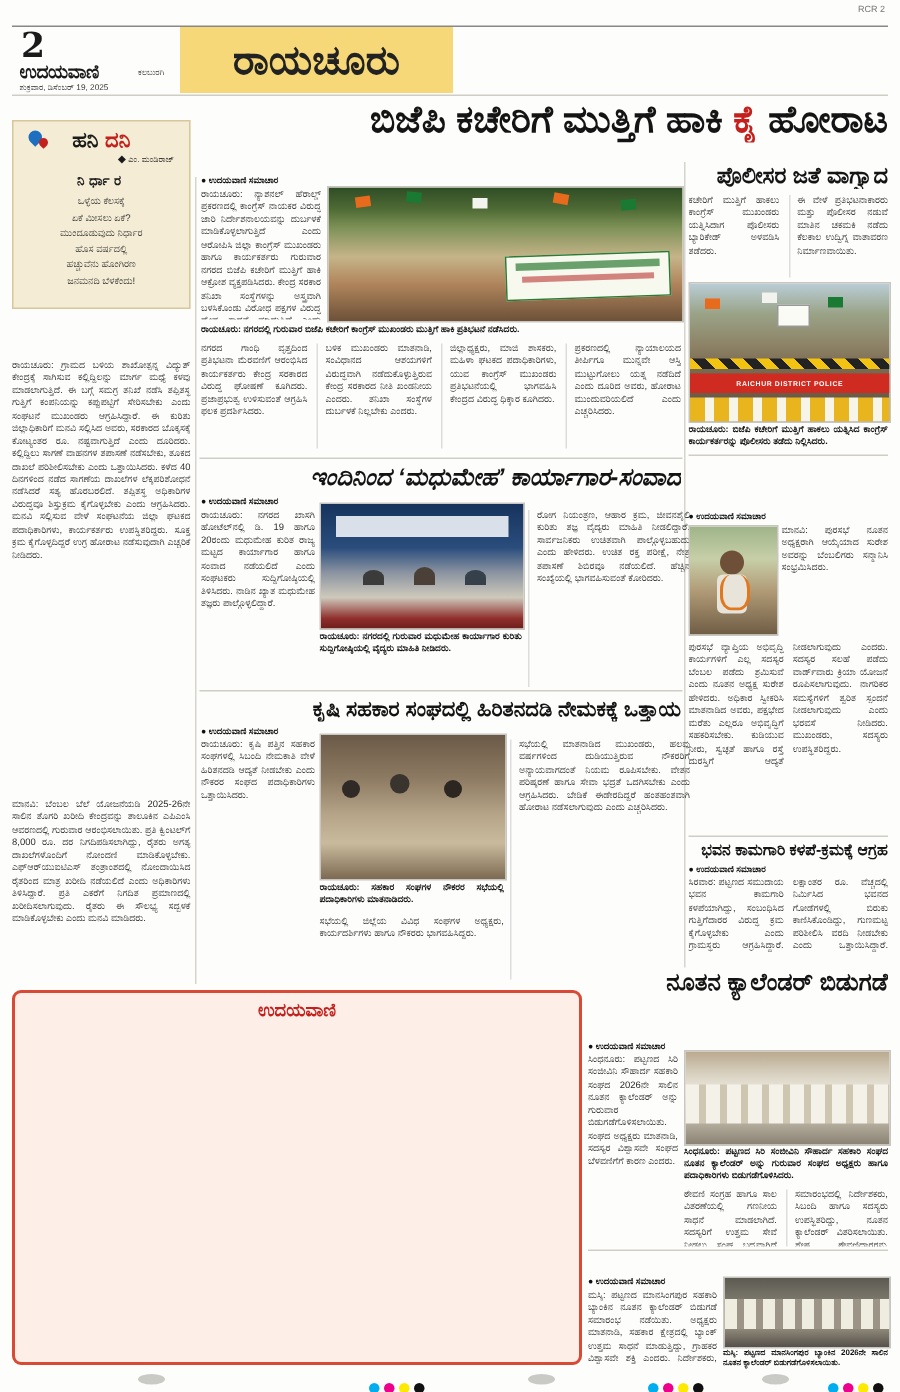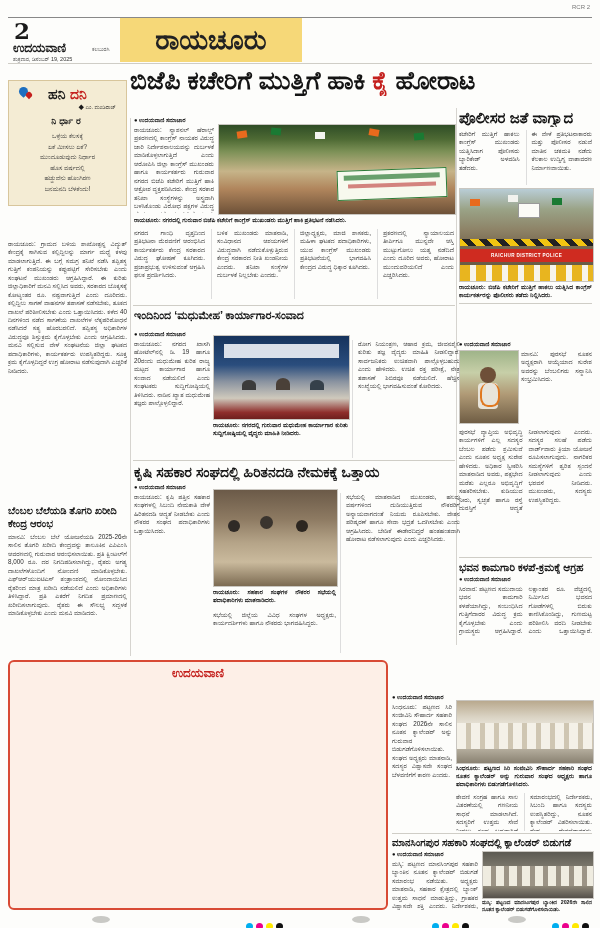--- a/index.html
+++ b/index.html
@@ -5,21 +5,21 @@
   html,body{margin:0;padding:0;background:#e9e7e2;}
   #page{position:relative;width:600px;height:928px;background:#fdfdfb;margin:0 auto;overflow:hidden;
         font-family:"Liberation Sans",sans-serif;color:#1a1a1a;}
   .abs{position:absolute;}
   .clip{overflow:hidden;}
   .rule-h{position:absolute;height:1px;background:#9a9a96;}
   .rule-v{position:absolute;width:1px;background:#d6d4cf;}
   .body-txt{font-size:6.3px;line-height:1.34;text-align:justify;color:#2b2b2b;overflow:hidden;}
   .dateline{font-size:5.8px;font-weight:bold;color:#111;}
   .caption{font-size:6px;font-weight:bold;line-height:1.35;color:#111;overflow:hidden;text-align:justify;}
-  .headline{font-weight:bold;color:#141414;white-space:nowrap;overflow:hidden;text-align:left;}
+  .headline{font-weight:bold;color:#141414;white-space:nowrap;overflow:hidden;text-align:right;}
   .cols{display:flex;gap:6px;}
   .cols > div{flex:1;}
   .cols > div + div{border-left:1px solid #ddd;padding-left:5px;}
   .photo{position:absolute;overflow:hidden;border:1px solid #c9c6c0;}
   .flag{position:absolute;width:10px;height:7px;}
   .reg-oval{position:absolute;width:18px;height:7px;border-radius:50%;background:#c9c9c5;top:916px;}
   .reg-dot{width:7px;height:7px;border-radius:50%;display:inline-block;margin-right:3px;}
 </style>
 </head>
 <body>
@@ -60,21 +60,20 @@
         <div>ಮುಂದೂಡುವುದು ನಿರ್ಧಾರ</div>
         <div>ಹೊಸ ವರ್ಷದಲ್ಲಿ</div>
         <div>ಹಚ್ಚುವೆನು ಹೊಂಗಿರಣ</div>
         <div>ಜನಮನದಿ ಬೆಳಕೆಂದು!</div>
       </div>
     </div>
   </div>
 
   <div class="body-txt abs clip" style="left:8px;top:240px;width:119px;height:262px;">ರಾಯಚೂರು: ಗ್ರಾಮದ ಬಳಿಯ ಶಾಖೋತ್ಪನ್ನ ವಿದ್ಯುತ್ ಕೇಂದ್ರಕ್ಕೆ ಸಾಗಿಸುವ ಕಲ್ಲಿದ್ದಿಲನ್ನು ಮಾರ್ಗ ಮಧ್ಯೆ ಕಳವು ಮಾಡಲಾಗುತ್ತಿದೆ. ಈ ಬಗ್ಗೆ ಸಮಗ್ರ ತನಿಖೆ ನಡೆಸಿ ತಪ್ಪಿತಸ್ಥ ಗುತ್ತಿಗೆ ಕಂಪನಿಯನ್ನು ಕಪ್ಪುಪಟ್ಟಿಗೆ ಸೇರಿಸಬೇಕು ಎಂದು ಸಂಘಟನೆ ಮುಖಂಡರು ಆಗ್ರಹಿಸಿದ್ದಾರೆ. ಈ ಕುರಿತು ಜಿಲ್ಲಾಧಿಕಾರಿಗೆ ಮನವಿ ಸಲ್ಲಿಸಿದ ಅವರು, ಸರಕಾರದ ಬೊಕ್ಕಸಕ್ಕೆ ಕೋಟ್ಯಂತರ ರೂ. ನಷ್ಟವಾಗುತ್ತಿದೆ ಎಂದು ದೂರಿದರು. ಕಲ್ಲಿದ್ದಿಲು ಸಾಗಣೆ ವಾಹನಗಳ ತಪಾಸಣೆ ನಡೆಸಬೇಕು, ತೂಕದ ದಾಖಲೆ ಪರಿಶೀಲಿಸಬೇಕು ಎಂದು ಒತ್ತಾಯಿಸಿದರು. ಕಳೆದ 40 ದಿನಗಳಿಂದ ನಡೆದ ಸಾಗಣೆಯ ದಾಖಲೆಗಳ ಲೆಕ್ಕಪರಿಶೋಧನೆ ನಡೆಸಿದರೆ ಸತ್ಯ ಹೊರಬರಲಿದೆ. ತಪ್ಪಿತಸ್ಥ ಅಧಿಕಾರಿಗಳ ವಿರುದ್ಧವೂ ಶಿಸ್ತುಕ್ರಮ ಕೈಗೊಳ್ಳಬೇಕು ಎಂದು ಆಗ್ರಹಿಸಿದರು. ಮನವಿ ಸಲ್ಲಿಸುವ ವೇಳೆ ಸಂಘಟನೆಯ ಜಿಲ್ಲಾ ಘಟಕದ ಪದಾಧಿಕಾರಿಗಳು, ಕಾರ್ಯಕರ್ತರು ಉಪಸ್ಥಿತರಿದ್ದರು. ಸೂಕ್ತ ಕ್ರಮ ಕೈಗೊಳ್ಳದಿದ್ದರೆ ಉಗ್ರ ಹೋರಾಟ ನಡೆಸುವುದಾಗಿ ಎಚ್ಚರಿಕೆ ನೀಡಿದರು.</div>
 
-  <div class="abs" style="left:8px;top:505px;width:119px;font-size:10px;font-weight:bold;line-height:1.25;">ಬೆಂಬಲ ಬೆಲೆಯಡಿ ತೊಗರಿ ಖರೀದಿ ಕೇಂದ್ರ ಆರಂಭ</div>
   <div class="body-txt abs clip" style="left:8px;top:533px;width:119px;height:122px;">ಮಾನವಿ: ಬೆಂಬಲ ಬೆಲೆ ಯೋಜನೆಯಡಿ 2025-26ನೇ ಸಾಲಿನ ತೊಗರಿ ಖರೀದಿ ಕೇಂದ್ರವನ್ನು ತಾಲೂಕಿನ ಎಪಿಎಂಸಿ ಆವರಣದಲ್ಲಿ ಗುರುವಾರ ಆರಂಭಿಸಲಾಯಿತು. ಪ್ರತಿ ಕ್ವಿಂಟಲ್‌ಗೆ 8,000 ರೂ. ದರ ನಿಗದಿಪಡಿಸಲಾಗಿದ್ದು, ರೈತರು ಅಗತ್ಯ ದಾಖಲೆಗಳೊಂದಿಗೆ ನೋಂದಣಿ ಮಾಡಿಕೊಳ್ಳಬೇಕು. ಎಫ್‌ಆರ್‌ಯುಐಟಿಎಸ್ ತಂತ್ರಾಂಶದಲ್ಲಿ ನೋಂದಾಯಿಸಿದ ರೈತರಿಂದ ಮಾತ್ರ ಖರೀದಿ ನಡೆಯಲಿದೆ ಎಂದು ಅಧಿಕಾರಿಗಳು ತಿಳಿಸಿದ್ದಾರೆ. ಪ್ರತಿ ಎಕರೆಗೆ ನಿಗದಿತ ಪ್ರಮಾಣದಲ್ಲಿ ಖರೀದಿಸಲಾಗುವುದು. ರೈತರು ಈ ಸೌಲಭ್ಯ ಸದ್ಬಳಕೆ ಮಾಡಿಕೊಳ್ಳಬೇಕು ಎಂದು ಮನವಿ ಮಾಡಿದರು.</div>
 
   <div class="dateline abs" style="left:134px;top:117px;">● ಉದಯವಾಣಿ ಸಮಾಚಾರ</div>
   <div class="body-txt abs clip" style="left:134px;top:126px;width:80px;height:87px;">ರಾಯಚೂರು: ನ್ಯಾಶನಲ್ ಹೆರಾಲ್ಡ್ ಪ್ರಕರಣದಲ್ಲಿ ಕಾಂಗ್ರೆಸ್ ನಾಯಕರ ವಿರುದ್ಧ ಜಾರಿ ನಿರ್ದೇಶನಾಲಯವನ್ನು ದುರ್ಬಳಕೆ ಮಾಡಿಕೊಳ್ಳಲಾಗುತ್ತಿದೆ ಎಂದು ಆರೋಪಿಸಿ ಜಿಲ್ಲಾ ಕಾಂಗ್ರೆಸ್ ಮುಖಂಡರು ಹಾಗೂ ಕಾರ್ಯಕರ್ತರು ಗುರುವಾರ ನಗರದ ಬಿಜೆಪಿ ಕಚೇರಿಗೆ ಮುತ್ತಿಗೆ ಹಾಕಿ ಆಕ್ರೋಶ ವ್ಯಕ್ತಪಡಿಸಿದರು. ಕೇಂದ್ರ ಸರಕಾರ ತನಿಖಾ ಸಂಸ್ಥೆಗಳನ್ನು ಅಸ್ತ್ರವಾಗಿ ಬಳಸಿಕೊಂಡು ವಿರೋಧ ಪಕ್ಷಗಳ ವಿರುದ್ಧ ದ್ವೇಷ ಸಾಧನೆ ಮಾಡುತ್ತಿದೆ ಎಂದು ಕಿಡಿಕಾರಿದರು.</div>
 
   <div class="photo" style="left:218px;top:124px;width:236px;height:89px;background:linear-gradient(180deg,#2f4d26 0%,#4e6a34 16%,#7d9157 30%,#c6b489 52%,#b0855c 72%,#6d5138 100%);">
     <i class="flag" style="left:18px;top:6px;background:#e86a1d;transform:rotate(-8deg);"></i>
     <i class="flag" style="left:52px;top:3px;background:#1a7a33;transform:rotate(6deg);"></i>
     <i class="flag" style="left:96px;top:7px;background:#f3f3ef;"></i>
     <i class="flag" style="left:150px;top:4px;background:#e86a1d;transform:rotate(10deg);"></i>
@@ -103,21 +102,21 @@
     <i class="flag" style="left:48px;top:6px;background:#f2f2ee;"></i>
     <i class="flag" style="left:92px;top:9px;background:#1a7a33;"></i>
     <div style="position:absolute;left:58px;top:14px;width:20px;height:13px;background:#fbfbf6;border:1px solid #999;"></div>
     <div style="position:absolute;left:0;top:50px;width:100%;height:7px;background:repeating-linear-gradient(45deg,#f2c411 0 6px,#222 6px 12px);"></div>
     <div style="position:absolute;left:0;top:60px;width:100%;height:13px;background:#cf2b20;color:#fff;font-size:4.6px;font-weight:bold;text-align:center;line-height:13px;letter-spacing:.4px;">RAICHUR DISTRICT POLICE</div>
     <div style="position:absolute;left:0;top:76px;width:100%;height:16px;background:repeating-linear-gradient(90deg,#e8b51f 0 10px,#f7f4ea 10px 16px);"></div>
   </div>
   <div class="caption abs clip" style="left:459px;top:283px;width:133px;height:20px;">ರಾಯಚೂರು: ಬಿಜೆಪಿ ಕಚೇರಿಗೆ ಮುತ್ತಿಗೆ ಹಾಕಲು ಯತ್ನಿಸಿದ ಕಾಂಗ್ರೆಸ್ ಕಾರ್ಯಕರ್ತರನ್ನು ಪೊಲೀಸರು ತಡೆದು ನಿಲ್ಲಿಸಿದರು.</div>
 
   <div class="rule-h" style="left:133px;right:145px;top:305px;background:#cfcdc6;"></div>
-  <div class="headline abs" style="left:134px;top:309px;width:320px;font-size:11px;">ಇಂದಿನಿಂದ ‘ಮಧುಮೇಹ’ ಕಾರ್ಯಾಗಾರ-ಸಂವಾದ</div>
+  <div class="headline abs" style="left:134px;top:309px;width:320px;font-size:16px;font-style:italic;">ಇಂದಿನಿಂದ ‘ಮಧುಮೇಹ’ ಕಾರ್ಯಾಗಾರ-ಸಂವಾದ</div>
   <div class="dateline abs" style="left:134px;top:331px;">● ಉದಯವಾಣಿ ಸಮಾಚಾರ</div>
   <div class="body-txt abs clip" style="left:134px;top:340px;width:76px;height:118px;">ರಾಯಚೂರು: ನಗರದ ಖಾಸಗಿ ಹೋಟೆಲ್‌ನಲ್ಲಿ ಡಿ. 19 ಹಾಗೂ 20ರಂದು ಮಧುಮೇಹ ಕುರಿತ ರಾಜ್ಯ ಮಟ್ಟದ ಕಾರ್ಯಾಗಾರ ಹಾಗೂ ಸಂವಾದ ನಡೆಯಲಿದೆ ಎಂದು ಸಂಘಟಕರು ಸುದ್ದಿಗೋಷ್ಠಿಯಲ್ಲಿ ತಿಳಿಸಿದರು. ನಾಡಿನ ಖ್ಯಾತ ಮಧುಮೇಹ ತಜ್ಞರು ಪಾಲ್ಗೊಳ್ಳಲಿದ್ದಾರೆ.</div>
   <div class="photo" style="left:213px;top:335px;width:135px;height:83px;background:linear-gradient(180deg,#16335c 0%,#2a4d7d 35%,#8a93a0 55%,#cfc9bc 75%,#8f2f2c 92%,#6e1f1d 100%);">
     <div style="position:absolute;left:10px;top:8px;width:115px;height:14px;background:#eef2f7;opacity:.9;"></div>
     <div style="position:absolute;left:28px;top:44px;width:14px;height:10px;background:#3b3b3b;border-radius:50% 50% 0 0;"></div>
     <div style="position:absolute;left:62px;top:42px;width:14px;height:12px;background:#4a4038;border-radius:50% 50% 0 0;"></div>
     <div style="position:absolute;left:96px;top:44px;width:14px;height:10px;background:#35404a;border-radius:50% 50% 0 0;"></div>
   </div>
   <div class="caption abs clip" style="left:213px;top:421px;width:135px;height:26px;">ರಾಯಚೂರು: ನಗರದಲ್ಲಿ ಗುರುವಾರ ಮಧುಮೇಹ ಕಾರ್ಯಾಗಾರ ಕುರಿತು ಸುದ್ದಿಗೋಷ್ಠಿಯಲ್ಲಿ ವೈದ್ಯರು ಮಾಹಿತಿ ನೀಡಿದರು.</div>
   <div class="body-txt abs clip" style="left:352px;top:340px;width:102px;height:118px;border-left:1px solid #ddd;padding-left:5px;">ರೋಗ ನಿಯಂತ್ರಣ, ಆಹಾರ ಕ್ರಮ, ಜೀವನಶೈಲಿ ಕುರಿತು ತಜ್ಞ ವೈದ್ಯರು ಮಾಹಿತಿ ನೀಡಲಿದ್ದಾರೆ. ಸಾರ್ವಜನಿಕರು ಉಚಿತವಾಗಿ ಪಾಲ್ಗೊಳ್ಳಬಹುದು ಎಂದು ಹೇಳಿದರು. ಉಚಿತ ರಕ್ತ ಪರೀಕ್ಷೆ, ನೇತ್ರ ತಪಾಸಣೆ ಶಿಬಿರವೂ ನಡೆಯಲಿದೆ. ಹೆಚ್ಚಿನ ಸಂಖ್ಯೆಯಲ್ಲಿ ಭಾಗವಹಿಸುವಂತೆ ಕೋರಿದರು.</div>
@@ -144,34 +143,34 @@
   </div>
   <div class="body-txt abs clip" style="left:521px;top:350px;width:71px;height:72px;">ಮಾನವಿ: ಪುರಸಭೆ ನೂತನ ಅಧ್ಯಕ್ಷರಾಗಿ ಆಯ್ಕೆಯಾದ ಸುರೇಶ ಅವರನ್ನು ಬೆಂಬಲಿಗರು ಸನ್ಮಾನಿಸಿ ಸಂಭ್ರಮಿಸಿದರು.</div>
   <div class="body-txt abs clip" style="left:459px;top:428px;width:133px;height:126px;column-count:2;column-gap:6px;">ಪುರಸಭೆ ವ್ಯಾಪ್ತಿಯ ಅಭಿವೃದ್ಧಿ ಕಾರ್ಯಗಳಿಗೆ ಎಲ್ಲ ಸದಸ್ಯರ ಬೆಂಬಲ ಪಡೆದು ಶ್ರಮಿಸುವೆ ಎಂದು ನೂತನ ಅಧ್ಯಕ್ಷ ಸುರೇಶ ಹೇಳಿದರು. ಅಧಿಕಾರ ಸ್ವೀಕರಿಸಿ ಮಾತನಾಡಿದ ಅವರು, ಪಕ್ಷಭೇದ ಮರೆತು ಎಲ್ಲರೂ ಅಭಿವೃದ್ಧಿಗೆ ಸಹಕರಿಸಬೇಕು. ಕುಡಿಯುವ ನೀರು, ಸ್ವಚ್ಛತೆ ಹಾಗೂ ರಸ್ತೆ ದುರಸ್ತಿಗೆ ಆದ್ಯತೆ ನೀಡಲಾಗುವುದು ಎಂದರು. ಸದಸ್ಯರ ಸಲಹೆ ಪಡೆದು ವಾರ್ಡ್‌ವಾರು ಕ್ರಿಯಾ ಯೋಜನೆ ರೂಪಿಸಲಾಗುವುದು. ನಾಗರಿಕರ ಸಮಸ್ಯೆಗಳಿಗೆ ತ್ವರಿತ ಸ್ಪಂದನೆ ನೀಡಲಾಗುವುದು ಎಂದು ಭರವಸೆ ನೀಡಿದರು. ಮುಖಂಡರು, ಸದಸ್ಯರು ಉಪಸ್ಥಿತರಿದ್ದರು.</div>
 
   <div class="rule-h" style="left:459px;right:8px;top:557px;background:#cfcdc6;"></div>
   <div class="headline abs" style="left:459px;top:561px;width:133px;font-size:10.5px;">ಭವನ ಕಾಮಗಾರಿ ಕಳಪೆ-ಕ್ರಮಕ್ಕೆ ಆಗ್ರಹ</div>
   <div class="dateline abs" style="left:459px;top:576px;">● ಉದಯವಾಣಿ ಸಮಾಚಾರ</div>
   <div class="body-txt abs clip" style="left:459px;top:585px;width:133px;height:56px;column-count:2;column-gap:6px;">ಸಿರವಾರ: ಪಟ್ಟಣದ ಸಮುದಾಯ ಭವನ ಕಾಮಗಾರಿ ಕಳಪೆಯಾಗಿದ್ದು, ಸಂಬಂಧಿಸಿದ ಗುತ್ತಿಗೆದಾರರ ವಿರುದ್ಧ ಕ್ರಮ ಕೈಗೊಳ್ಳಬೇಕು ಎಂದು ಗ್ರಾಮಸ್ಥರು ಆಗ್ರಹಿಸಿದ್ದಾರೆ. ಲಕ್ಷಾಂತರ ರೂ. ವೆಚ್ಚದಲ್ಲಿ ನಿರ್ಮಿಸಿದ ಭವನದ ಗೋಡೆಗಳಲ್ಲಿ ಬಿರುಕು ಕಾಣಿಸಿಕೊಂಡಿದ್ದು, ಗುಣಮಟ್ಟ ಪರಿಶೀಲಿಸಿ ವರದಿ ನೀಡಬೇಕು ಎಂದು ಒತ್ತಾಯಿಸಿದ್ದಾರೆ. ಅಧಿಕಾರಿಗಳು ಸ್ಥಳ ಪರಿಶೀಲನೆ ನಡೆಸಿ ತಪ್ಪಿತಸ್ಥರ ವಿರುದ್ಧ ಕ್ರಮ ಜರುಗಿಸಬೇಕು, ಇಲ್ಲದಿದ್ದರೆ ಪ್ರತಿಭಟನೆ ನಡೆಸುವುದಾಗಿ ಎಚ್ಚರಿಸಿದ್ದಾರೆ.</div>
 
   <div class="headline abs" style="left:392px;top:646px;width:200px;font-size:16px;line-height:1.3;white-space:normal;">
+    <div>ನೂತನ ಕ್ಯಾಲೆಂಡರ್ ಬಿಡುಗಡೆ</div>
   </div>
   <div class="dateline abs" style="left:392px;top:694px;">● ಉದಯವಾಣಿ ಸಮಾಚಾರ</div>
   <div class="body-txt abs clip" style="left:392px;top:703px;width:60px;height:128px;">ಸಿಂಧನೂರು: ಪಟ್ಟಣದ ಸಿರಿ ಸಂಜೀವಿನಿ ಸೌಹಾರ್ದ ಸಹಕಾರಿ ಸಂಘದ 2026ನೇ ಸಾಲಿನ ನೂತನ ಕ್ಯಾಲೆಂಡರ್ ಅನ್ನು ಗುರುವಾರ ಬಿಡುಗಡೆಗೊಳಿಸಲಾಯಿತು. ಸಂಘದ ಅಧ್ಯಕ್ಷರು ಮಾತನಾಡಿ, ಸದಸ್ಯರ ವಿಶ್ವಾಸವೇ ಸಂಘದ ಬೆಳವಣಿಗೆಗೆ ಕಾರಣ ಎಂದರು.</div>
   <div class="photo" style="left:456px;top:700px;width:136px;height:62px;background:linear-gradient(180deg,#b9a98e 0%,#d9d2c2 25%,#efece2 45%,#b9b2a2 75%,#8a8272 100%);">
     <div style="position:absolute;left:0;top:22px;width:100%;height:26px;background:repeating-linear-gradient(90deg,#f4f1e8 0 9px,#cfc6b2 9px 14px);"></div>
   </div>
   <div class="caption abs clip" style="left:456px;top:764px;width:136px;height:26px;">ಸಿಂಧನೂರು: ಪಟ್ಟಣದ ಸಿರಿ ಸಂಜೀವಿನಿ ಸೌಹಾರ್ದ ಸಹಕಾರಿ ಸಂಘದ ನೂತನ ಕ್ಯಾಲೆಂಡರ್ ಅನ್ನು ಗುರುವಾರ ಸಂಘದ ಅಧ್ಯಕ್ಷರು ಹಾಗೂ ಪದಾಧಿಕಾರಿಗಳು ಬಿಡುಗಡೆಗೊಳಿಸಿದರು.</div>
   <div class="cols abs" style="left:456px;top:793px;width:136px;height:38px;">
     <div class="body-txt clip" style="height:38px;">ಠೇವಣಿ ಸಂಗ್ರಹ ಹಾಗೂ ಸಾಲ ವಿತರಣೆಯಲ್ಲಿ ಗಣನೀಯ ಸಾಧನೆ ಮಾಡಲಾಗಿದೆ. ಸದಸ್ಯರಿಗೆ ಉತ್ತಮ ಸೇವೆ ನೀಡಲು ಸಂಘ ಬದ್ಧವಾಗಿದೆ ಎಂದರು.</div>
     <div class="body-txt clip" style="height:38px;">ಸಮಾರಂಭದಲ್ಲಿ ನಿರ್ದೇಶಕರು, ಸಿಬಂದಿ ಹಾಗೂ ಸದಸ್ಯರು ಉಪಸ್ಥಿತರಿದ್ದು, ನೂತನ ಕ್ಯಾಲೆಂಡರ್ ವಿತರಿಸಲಾಯಿತು. ಶ್ರೇಷ್ಠ ಠೇವಣಿದಾರರನ್ನು ಸನ್ಮಾನಿಸಲಾಯಿತು.</div>
   </div>
 
   <div class="rule-h" style="left:392px;right:8px;top:833px;background:#cfcdc6;"></div>
-  <div class="headline abs" style="left:392px;top:837px;width:200px;font-size:10px;">ಮಾನಸಿಂಗಪುರ ಸಹಕಾರಿ ಸಂಘದಲ್ಲಿ ಕ್ಯಾಲೆಂಡರ್ ಬಿಡುಗಡೆ</div>
   <div class="dateline abs" style="left:392px;top:851px;">● ಉದಯವಾಣಿ ಸಮಾಚಾರ</div>
   <div class="body-txt abs clip" style="left:392px;top:860px;width:86px;height:52px;">ಮಸ್ಕಿ: ಪಟ್ಟಣದ ಮಾನಸಿಂಗಪುರ ಸಹಕಾರಿ ಬ್ಯಾಂಕಿನ ನೂತನ ಕ್ಯಾಲೆಂಡರ್ ಬಿಡುಗಡೆ ಸಮಾರಂಭ ನಡೆಯಿತು. ಅಧ್ಯಕ್ಷರು ಮಾತನಾಡಿ, ಸಹಕಾರ ಕ್ಷೇತ್ರದಲ್ಲಿ ಬ್ಯಾಂಕ್ ಉತ್ತಮ ಸಾಧನೆ ಮಾಡುತ್ತಿದ್ದು, ಗ್ರಾಹಕರ ವಿಶ್ವಾಸವೇ ಶಕ್ತಿ ಎಂದರು. ನಿರ್ದೇಶಕರು, ಸಿಬಂದಿ, ಗ್ರಾಹಕರು ಉಪಸ್ಥಿತರಿದ್ದರು.</div>
   <div class="photo" style="left:482px;top:851px;width:110px;height:46px;background:linear-gradient(180deg,#5c5a52 0%,#7e7a6e 35%,#a39c8a 65%,#55504a 100%);">
     <div style="position:absolute;left:0;top:14px;width:100%;height:20px;background:repeating-linear-gradient(90deg,#efece0 0 8px,#9c9486 8px 13px);"></div>
   </div>
   <div class="caption abs clip" style="left:482px;top:899px;width:110px;height:14px;font-size:5.3px;">ಮಸ್ಕಿ: ಪಟ್ಟಣದ ಮಾನಸಿಂಗಪುರ ಬ್ಯಾಂಕಿನ 2026ನೇ ಸಾಲಿನ ನೂತನ ಕ್ಯಾಲೆಂಡರ್ ಬಿಡುಗಡೆಗೊಳಿಸಲಾಯಿತು.</div>
 
   <div class="abs" style="left:8px;top:660px;width:380px;height:250px;background:#fdefe7;border:2px solid #d84a35;border-radius:6px;box-sizing:border-box;">
     <div style="text-align:center;font-size:12px;font-weight:bold;color:#c4201d;margin-top:4px;">ಉದಯವಾಣಿ</div>
 

